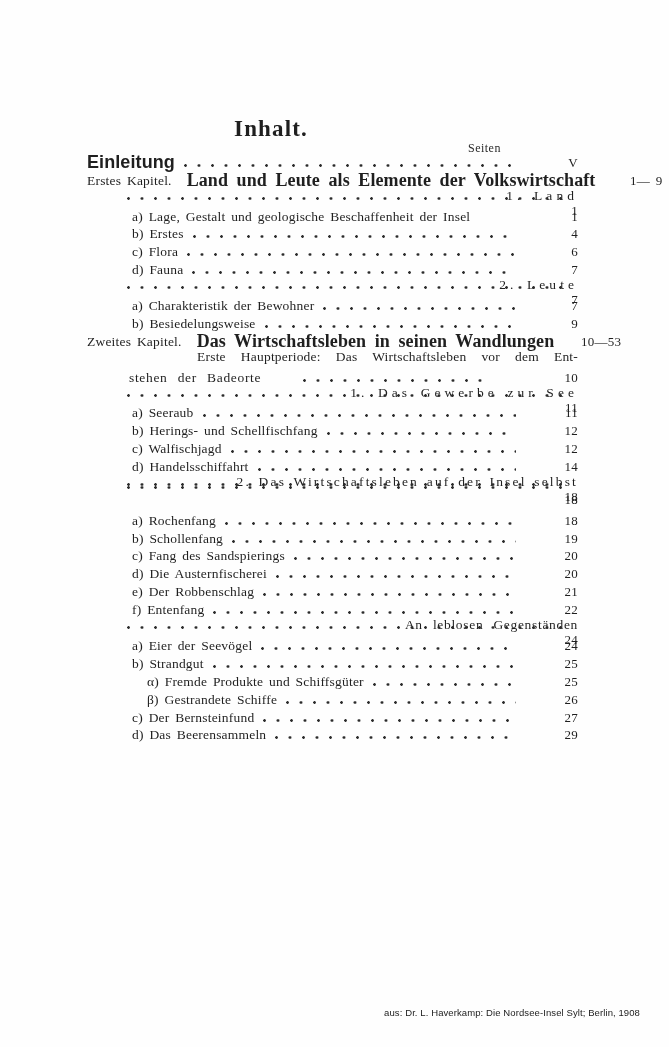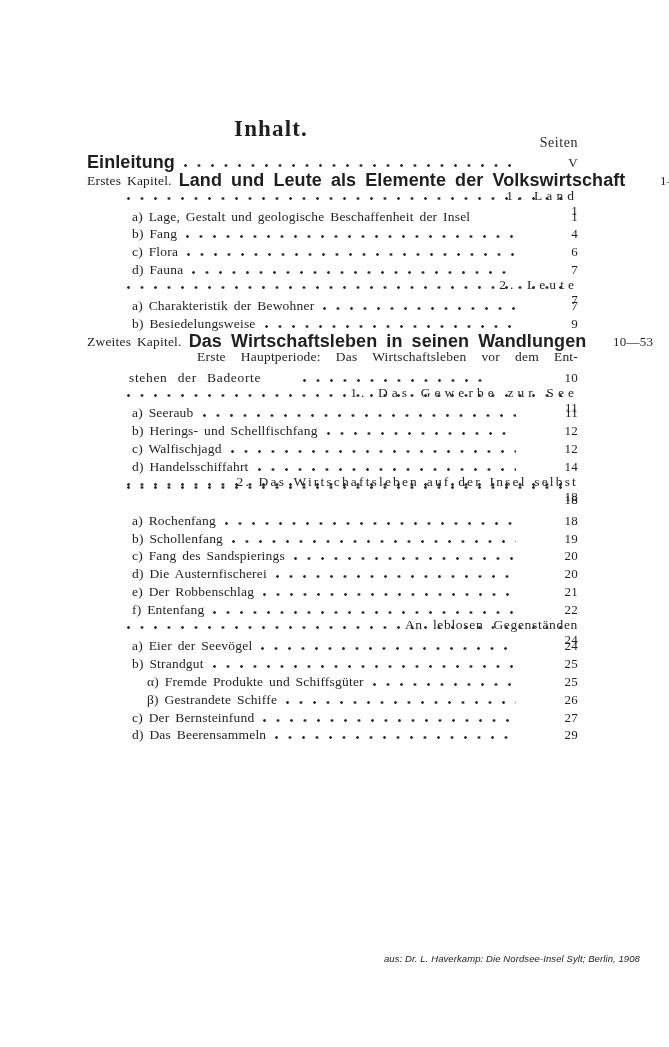--- a/index.html
+++ b/index.html
@@ -6,22 +6,22 @@
   .page {
     position:relative; width:669px; height:1047px; margin:0 auto;
     background:#fefefe; color:#1f1f1f; overflow:hidden;
     font-family:"Liberation Serif", serif;
   }
   .title {
     position:absolute; top:116px; left:0; width:542px;
     text-align:center; font-size:23px; font-weight:700; letter-spacing:0.05em;
   }
   .seiten {
-    position:absolute; top:135px; left:468px; width:110px;
-    text-align:right; font-size:14px; letter-spacing:0.04em; color:#2a2a2a;
+    position:absolute; top:141px; left:468px; width:110px;
+    font-size:12px; letter-spacing:0.04em; color:#2a2a2a;
   }
   .toc { position:absolute; left:87px; top:152px; width:491px; }
   .row {
     display:flex; align-items:flex-end; height:17.9px;
     font-size:13.5px; white-space:pre; line-height:15px;
     word-spacing:0.16em; letter-spacing:0.015em;
   }
   .lvl0 { padding-left:0; }
   .lvl1 { padding-left:31px;flex-direction:column; }
   .lvl1b { padding-left:42px;gap:33px; }
@@ -30,53 +30,52 @@
   .sp3 .txt { letter-spacing:0.30em; }
   .sp2 .txt { letter-spacing:0.16em; }
   .ww  .txt { word-spacing:0.85em; }
   .sw  .txt { letter-spacing:0.05em; word-spacing:0.45em; }
   .txt { flex:0 0 auto; }
   .bold-sans {
     flex:0 0 auto;
     font-family:"Liberation Sans", sans-serif; font-weight:700;
     font-size:18px; letter-spacing:0.005em; word-spacing:0.22em;
   }
-  .gap { margin-left:7px; }
+  .gap { margin-left:15px;font-family:Liberation Serif, serif; }
   .leader, .spacer {
     flex:1 1 0; min-width:0; align-self:stretch; position:relative;
     margin:0 4px 0 7px;
   }
   .leader::after {
     content:""; position:absolute; left:2px; right:2px; bottom:3px; height:3px;
     background-image:radial-gradient(circle at 1.5px 1.5px, #2b2b2b 1.05px, rgba(0,0,0,0) 1.6px);
     background-size:13.5px 3px; background-repeat:repeat-x;
   }
   .pagecol {
     flex:0 0 56px; width:56px; text-align:right;
     font-size:13px; letter-spacing:0.02em;
   }
   .caption {
-    position:absolute; top:953px; right:29px;
+    position:absolute; top:1007px; right:29px;
     font-family:"Liberation Sans", sans-serif; font-size:9.5px; color:#222;
     letter-spacing:0.01em;
-    font-style:italic;
   }
 </style>
 </head>
 <body>
 
 <div class="page">
   <div class="title">Inhalt.</div>
   <div class="seiten">Seiten</div>
   <div class="toc">
       <div class="row lvl0"><span class="bold-sans">Einleitung</span><span class="leader"></span><span class="pagecol">V</span></div>
       <div class="row lvl0"><span class="txt">Erstes Kapitel.</span><span class="bold-sans gap">Land und Leute als Elemente der Volkswirtschaft</span><span class="leader"></span><span class="pagecol">1— 9</span></div>
       <div class="row lvl1 sp3"><span class="txt">1. Land</span><span class="leader"></span><span class="pagecol">1</span></div>
       <div class="row lvl2"><span class="txt">a) Lage, Gestalt und geologische Beschaffenheit der Insel</span><span class="spacer"></span><span class="pagecol">1</span></div>
-      <div class="row lvl2"><span class="txt">b) Fang</span><span class="leader"></span><span class="pagecol">4</span></div>
+      <div class="row lvl2"><span class="txt">b) Erstes</span><span class="leader"></span><span class="pagecol">4</span></div>
       <div class="row lvl2"><span class="txt">c) Flora</span><span class="leader"></span><span class="pagecol">6</span></div>
       <div class="row lvl2"><span class="txt">d) Fauna</span><span class="leader"></span><span class="pagecol">7</span></div>
       <div class="row lvl1 sp3"><span class="txt">2. Leute</span><span class="leader"></span><span class="pagecol">7</span></div>
       <div class="row lvl2"><span class="txt">a) Charakteristik der Bewohner</span><span class="leader"></span><span class="pagecol">7</span></div>
       <div class="row lvl2"><span class="txt">b) Besiedelungsweise</span><span class="leader"></span><span class="pagecol">9</span></div>
       <div class="row lvl0"><span class="txt">Zweites Kapitel.</span><span class="bold-sans gap">Das Wirtschaftsleben in seinen Wandlungen</span><span class="leader"></span><span class="pagecol">10—53</span></div>
       <div class="row lvl1 ww"><span class="txt">Erste Hauptperiode: Das Wirtschaftsleben vor dem Ent-</span><span class="spacer"></span><span class="pagecol"></span></div>
       <div class="row lvl1b sw"><span class="txt">stehen der Badeorte</span><span class="leader"></span><span class="pagecol">10</span></div>
       <div class="row lvl1 sp3"><span class="txt">1. Das Gewerbe zur See</span><span class="leader"></span><span class="pagecol">11</span></div>
       <div class="row lvl2"><span class="txt">a) Seeraub</span><span class="leader"></span><span class="pagecol">11</span></div>

